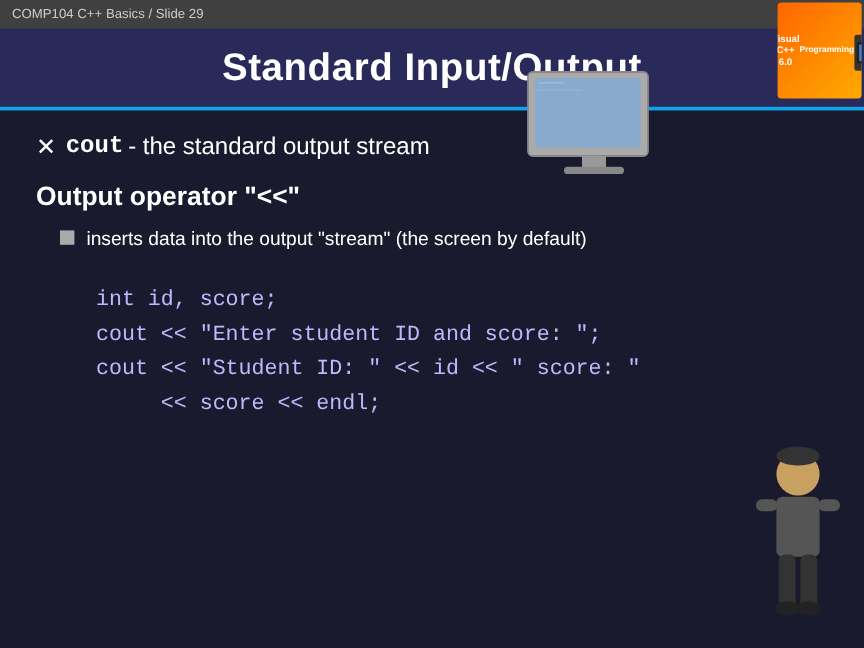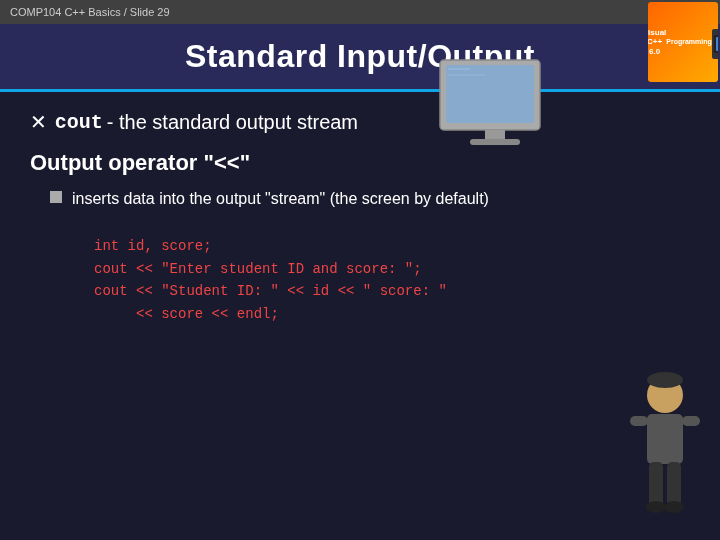--- a/index.html
+++ b/index.html
@@ -120,23 +120,23 @@
 
     .bullet-text {
       font-size: 16px;
       color: #ffffff;
       line-height: 1.4;
     }
 
     
     .code-block {
       font-family: 'Courier New', monospace;
-      font-size: 14px;
-      color: #ef4444;
-      margin-left: 64px;
+      font-size: 18px;
+      color: #c4b5fd;
+      margin-left: 50px;
       line-height: 1.6;
     }
 
     .code-block div {
       white-space: pre;
     }
 
     
     .person-figure {
       position: absolute;

